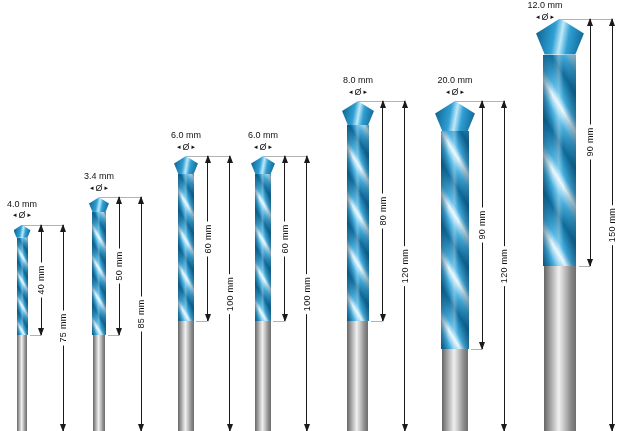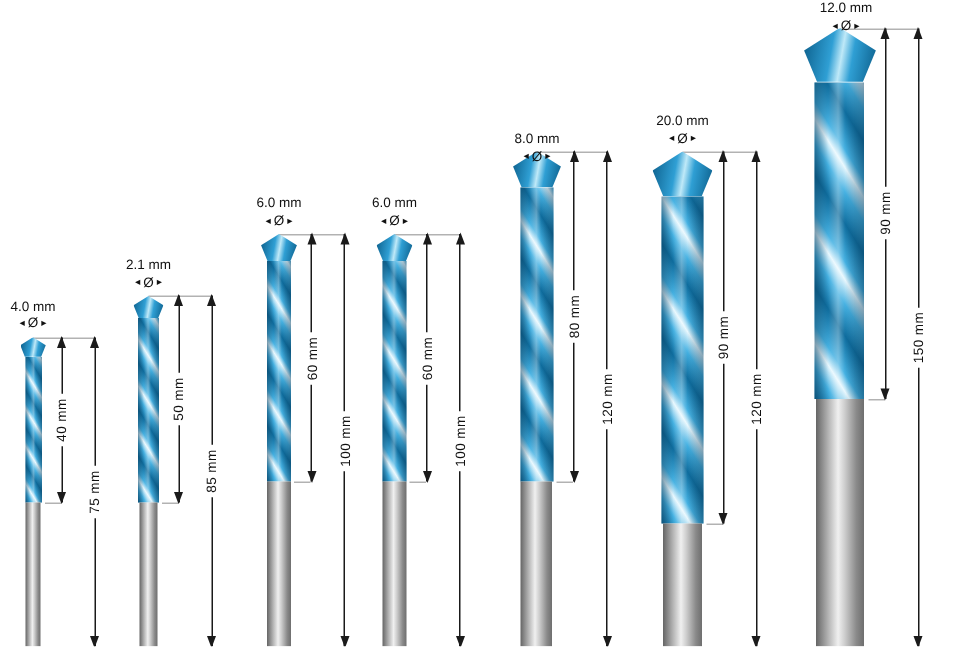--- a/index.html
+++ b/index.html
@@ -58,21 +58,21 @@
     <div class="dim" style="left: 140.875px; top: 197.25px; height: 233.75px;">
       <div class="ah ah-up"></div>
       <div class="ah ah-down"></div>
       <div class="dim-label">85 mm</div>
     </div>
     <div class="bit" style="left: 89.0312px; top: 197.25px; width: 19.9375px; height: 233.75px;">
       <div class="bit-tip" style="width: 19.9375px; height: 15px; clip-path: polygon(50% 0%, 100% 42%, 82% 100%, 18% 100%, 0% 42%); background: linear-gradient(100deg, rgb(11, 93, 137) 0%, rgb(47, 159, 212) 38%, rgb(191, 233, 248) 52%, rgb(47, 159, 212) 66%, rgb(11, 93, 137) 100%);"></div>
       <div class="bit-flute" style="left: 3.09375px; top: 15px; width: 13.75px; height: 122.5px; background-image: linear-gradient(90deg, rgba(8, 55, 85, 0.5), rgba(255, 255, 255, 0) 28%, rgba(255, 255, 255, 0.3) 48%, rgba(255, 255, 255, 0) 62%, rgba(8, 55, 85, 0.45)), repeating-linear-gradient(58deg, rgb(15, 109, 158) 0px, rgb(69, 177, 226) 4.62px, rgb(233, 248, 254) 8.25px, rgb(69, 177, 226) 10.89px, rgb(15, 109, 158) 16.5px);"></div>
       <div class="bit-shank" style="left: 3.59375px; top: 137.5px; width: 12.75px; height: 96.25px; background: linear-gradient(90deg, rgb(101, 101, 101) 0%, rgb(181, 181, 181) 26%, rgb(240, 240, 240) 46%, rgb(205, 205, 205) 60%, rgb(138, 138, 138) 84%, rgb(110, 110, 110) 100%);"></div>
     </div>
-    <div class="dia" style="left: 67px; top: 171.25px;"><div class="">2.1 mm</div><div class="dia-sym">Ø</div></div>
+    <div class="dia" style="left: 67px; top: 171.25px;"><div class="">3.4 mm</div><div class="dia-sym">Ø</div></div>
     <div class="ext" style="left: 186px; top: 156px; width: 43.25px;"></div>
     <div class="ext" style="left: 196.25px; top: 321px; width: 11px;"></div>
     <div class="dim" style="left: 207.25px; top: 156px; height: 165px;">
       <div class="ah ah-up"></div>
       <div class="ah ah-down"></div>
       <div class="dim-label">60 mm</div>
     </div>
     <div class="dim" style="left: 229.25px; top: 156px; height: 275px;">
       <div class="ah ah-up"></div>
       <div class="ah ah-down"></div>
@@ -112,21 +112,21 @@
     <div class="dim" style="left: 404px; top: 101px; height: 330px;">
       <div class="ah ah-up"></div>
       <div class="ah ah-down"></div>
       <div class="dim-label">120 mm</div>
     </div>
     <div class="bit" style="left: 342.05px; top: 101px; width: 31.9px; height: 330px;">
       <div class="bit-tip" style="width: 31.9px; height: 24px; clip-path: polygon(50% 0%, 100% 42%, 82% 100%, 18% 100%, 0% 42%); background: linear-gradient(100deg, rgb(11, 93, 137) 0%, rgb(47, 159, 212) 38%, rgb(191, 233, 248) 52%, rgb(47, 159, 212) 66%, rgb(11, 93, 137) 100%);"></div>
       <div class="bit-flute" style="left: 4.95px; top: 24px; width: 22px; height: 196px; background-image: linear-gradient(90deg, rgba(8, 55, 85, 0.5), rgba(255, 255, 255, 0) 28%, rgba(255, 255, 255, 0.3) 48%, rgba(255, 255, 255, 0) 62%, rgba(8, 55, 85, 0.45)), repeating-linear-gradient(58deg, rgb(15, 109, 158) 0px, rgb(69, 177, 226) 7.392px, rgb(233, 248, 254) 13.2px, rgb(69, 177, 226) 17.424px, rgb(15, 109, 158) 26.4px);"></div>
       <div class="bit-shank" style="left: 5.45px; top: 220px; width: 21px; height: 110px; background: linear-gradient(90deg, rgb(101, 101, 101) 0%, rgb(181, 181, 181) 26%, rgb(240, 240, 240) 46%, rgb(205, 205, 205) 60%, rgb(138, 138, 138) 84%, rgb(110, 110, 110) 100%);"></div>
     </div>
-    <div class="dia" style="left: 326px; top: 75px; margin-top: 12px;"><div class="">8.0 mm</div><div class="dia-sym">Ø</div></div>
+    <div class="dia" style="left: 326px; top: 75px;"><div class="">8.0 mm</div><div class="dia-sym">Ø</div></div>
     <div class="ext" style="left: 455px; top: 101px; width: 48.75px;"></div>
     <div class="ext" style="left: 470.75px; top: 348.5px; width: 11px;"></div>
     <div class="dim" style="left: 481.75px; top: 101px; height: 247.5px;">
       <div class="ah ah-up"></div>
       <div class="ah ah-down"></div>
       <div class="dim-label">90 mm</div>
     </div>
     <div class="dim" style="left: 503.75px; top: 101px; height: 330px;">
       <div class="ah ah-up"></div>
       <div class="ah ah-down"></div>
@@ -148,14 +148,14 @@
     <div class="dim" style="left: 611.5px; top: 18.5px; height: 412.5px;">
       <div class="ah ah-up"></div>
       <div class="ah ah-down"></div>
       <div class="dim-label">150 mm</div>
     </div>
     <div class="bit" style="left: 536.075px; top: 18.5px; width: 47.85px; height: 412.5px;">
       <div class="bit-tip" style="width: 47.85px; height: 36px; clip-path: polygon(50% 0%, 100% 42%, 82% 100%, 18% 100%, 0% 42%); background: linear-gradient(100deg, rgb(11, 93, 137) 0%, rgb(47, 159, 212) 38%, rgb(191, 233, 248) 52%, rgb(47, 159, 212) 66%, rgb(11, 93, 137) 100%);"></div>
       <div class="bit-flute" style="left: 7.425px; top: 36px; width: 33px; height: 211.5px; background-image: linear-gradient(90deg, rgba(8, 55, 85, 0.5), rgba(255, 255, 255, 0) 28%, rgba(255, 255, 255, 0.3) 48%, rgba(255, 255, 255, 0) 62%, rgba(8, 55, 85, 0.45)), repeating-linear-gradient(58deg, rgb(15, 109, 158) 0px, rgb(69, 177, 226) 11.088px, rgb(233, 248, 254) 19.8px, rgb(69, 177, 226) 26.136px, rgb(15, 109, 158) 39.6px);"></div>
       <div class="bit-shank" style="left: 7.925px; top: 247.5px; width: 32px; height: 165px; background: linear-gradient(90deg, rgb(101, 101, 101) 0%, rgb(181, 181, 181) 26%, rgb(240, 240, 240) 46%, rgb(205, 205, 205) 60%, rgb(138, 138, 138) 84%, rgb(110, 110, 110) 100%);"></div>
     </div>
-    <div class="dia" style="left: 532px; top: 0px;"><div class="">12.0 mm</div><div class="dia-sym">Ø</div></div>
+    <div class="dia" style="left: 513px; top: 0px;"><div class="">12.0 mm</div><div class="dia-sym">Ø</div></div>
   </div>
 
 </body></html>

